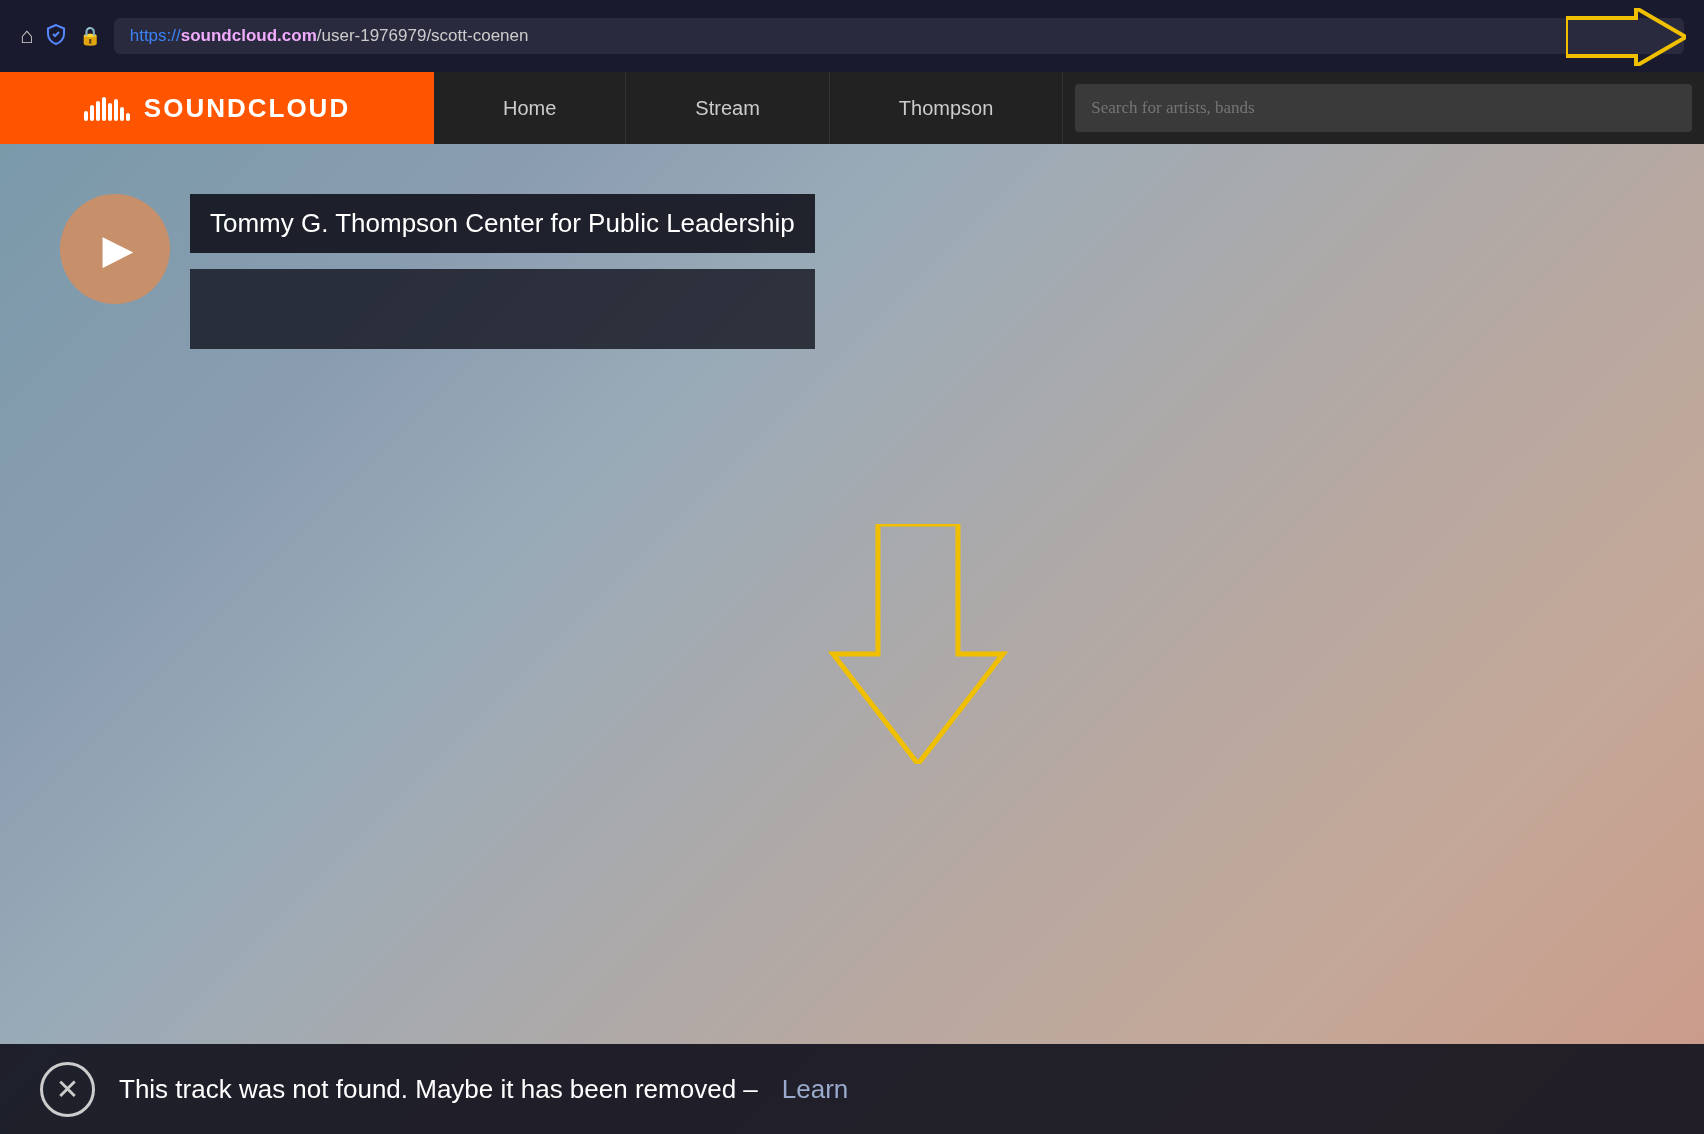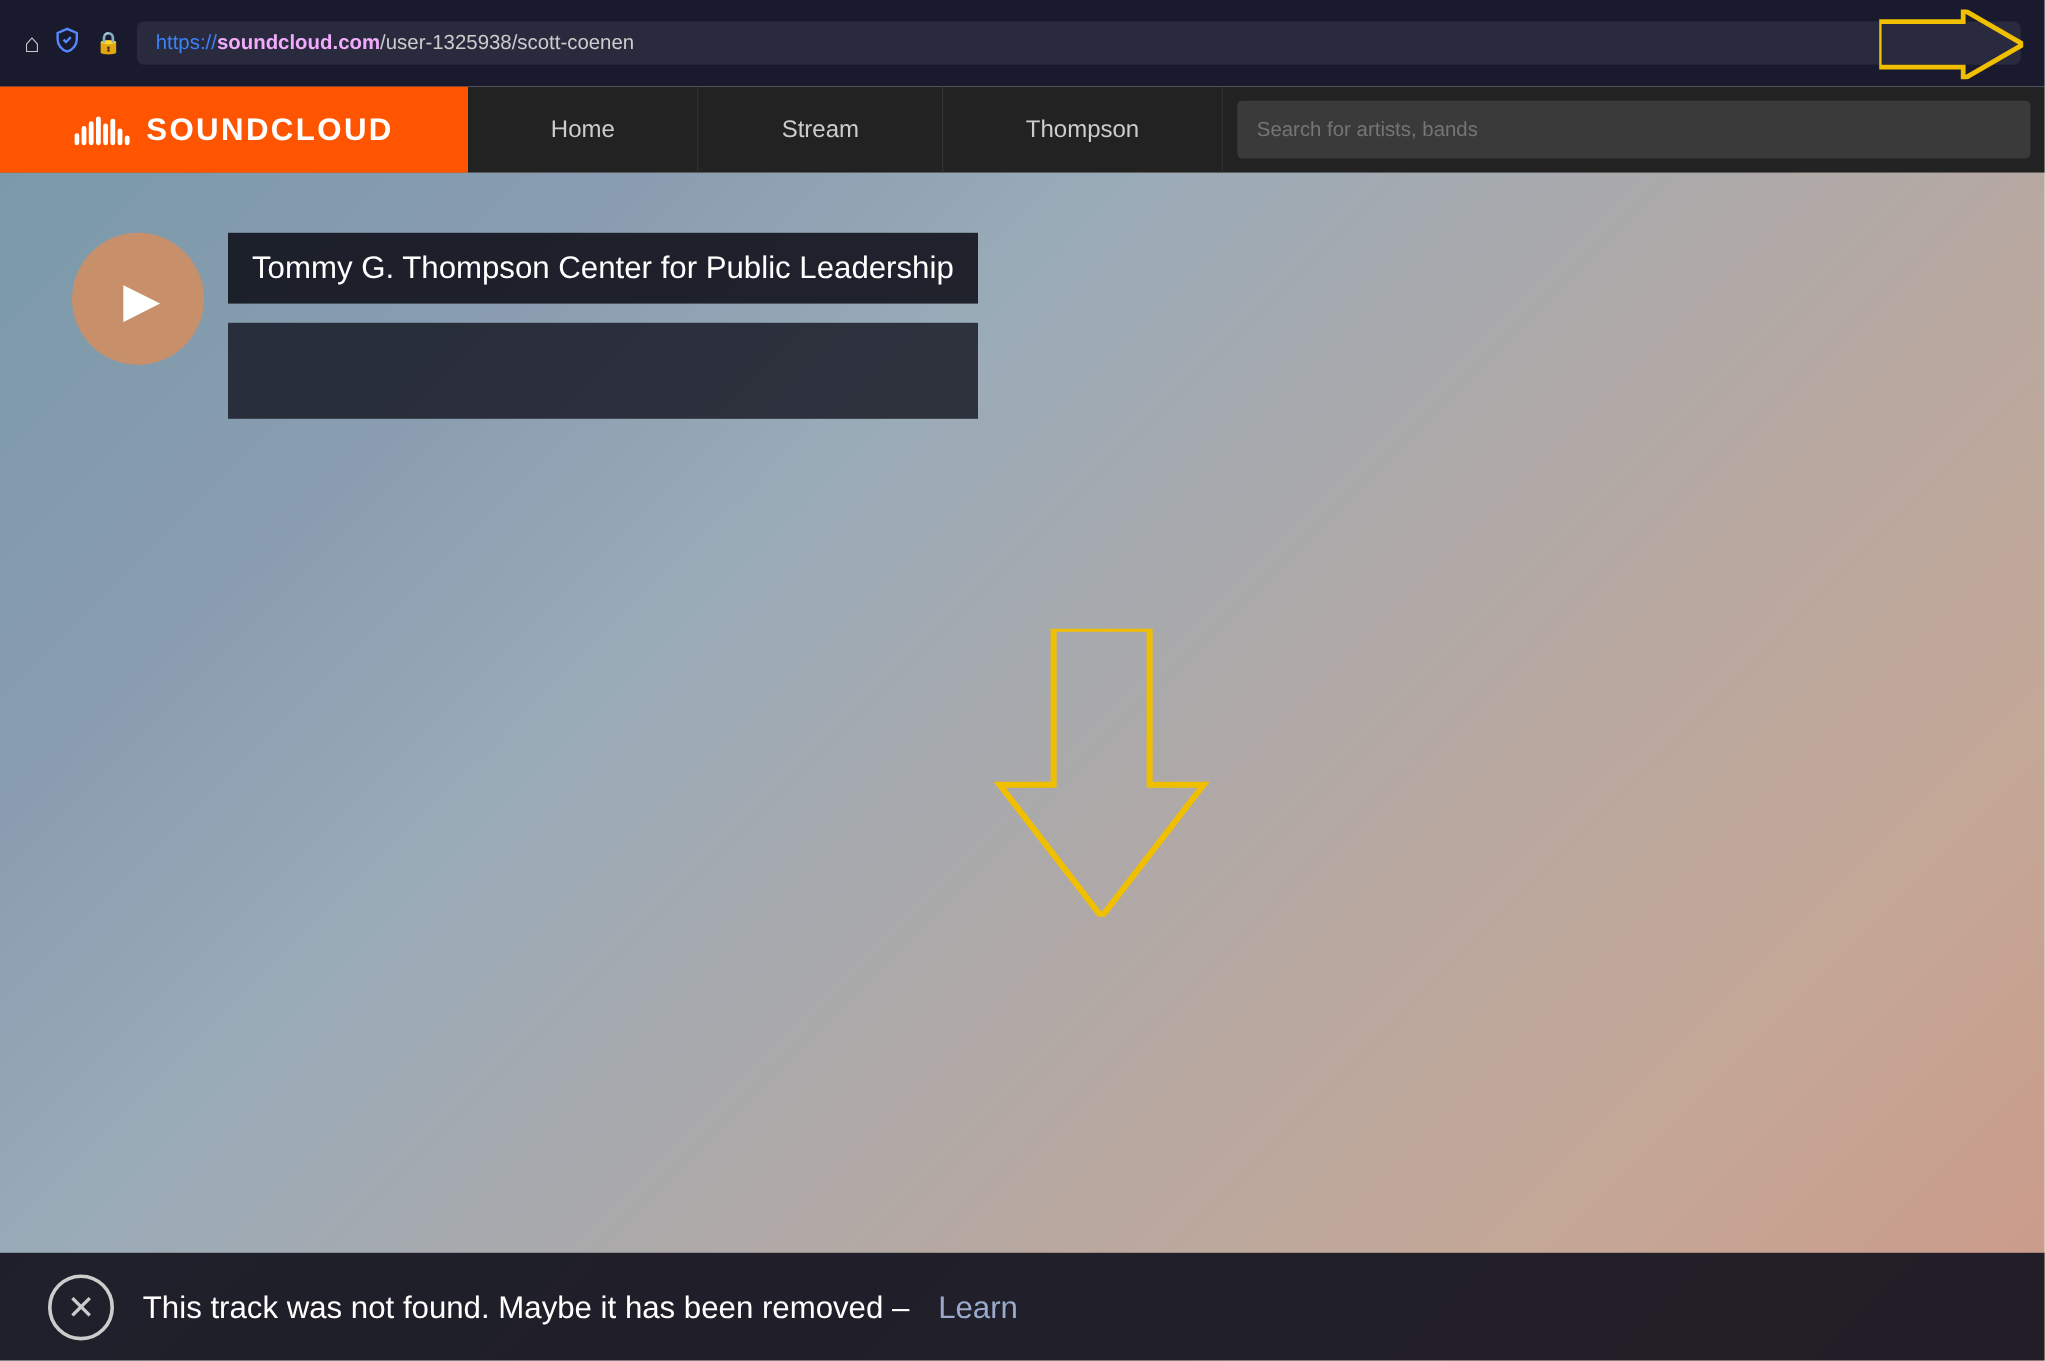--- a/index.html
+++ b/index.html
@@ -42,21 +42,21 @@
 
     
     .nav-bar {
       background: #222222;
       height: 72px;
       display: flex;
       align-items: stretch;
     }
     .nav-logo {
       background: #ff5500;
-      width: 390px;
+      width: 434px;
       display: flex;
       align-items: center;
       justify-content: center;
       gap: 10px;
       flex-shrink: 0;
     }
     .nav-logo-text {
       color: #fff;
       font-size: 26px;
       font-weight: bold;
@@ -78,20 +78,21 @@
     }
     .search-bar {
       flex: 1;
       background: #3a3a3a;
       border: none;
       margin: 12px;
       border-radius: 4px;
       padding: 0 16px;
       color: #ccc;
       font-size: 17px;
+      font-family: Liberation Serif, serif;
     }
 
     
     .main-content {
       width: 100%;
       height: calc(1134px - 144px);
       background: linear-gradient(135deg, #7a9aaa 0%, #8a9db0 20%, #9aabb8 35%, #b8a8a0 65%, #c4a898 80%, #cc9988 100%);
       position: relative;
       overflow: hidden;
     }
@@ -192,21 +193,21 @@
   <span class="home-icon">⌂</span>
   <span class="shield-icon">
     <svg width="22" height="22" viewBox="0 0 22 22" fill="none">
       <path d="M11 2L3 5.5V11C3 15.4 6.4 19.6 11 21C15.6 19.6 19 15.4 19 11V5.5L11 2Z" stroke="#5588ff" stroke-width="2" fill="none"></path>
       <path d="M8 11L10 13L14 9" stroke="#5588ff" stroke-width="2"></path>
     </svg>
   </span>
   <span class="lock-icon">🔒</span>
   <div class="url-bar">
     <span class="url-text">
-      <span style="color:#3b82f6">https://</span><span style="color:#f0abfc;font-weight:bold">soundcloud.com</span><span style="color:#ccc">/user-1325938/scott-coenen</span>
+      <span style="color:#3b82f6">https://</span><span style="color:#f0abfc;font-weight:bold">soundcloud.com</span><span style="color:#ccc">/user-1976979/scott-coenen</span>
     </span>
   </div>
 
   <div style="position:absolute;right:18px;top:8px;">
     <svg width="120" height="58" viewBox="0 0 120 58">
       <polygon points="0,10 70,10 70,0 120,29 70,58 70,48 0,48" fill="none" stroke="#f0c000" stroke-width="4"></polygon>
     </svg>
   </div>
 </div>
 

